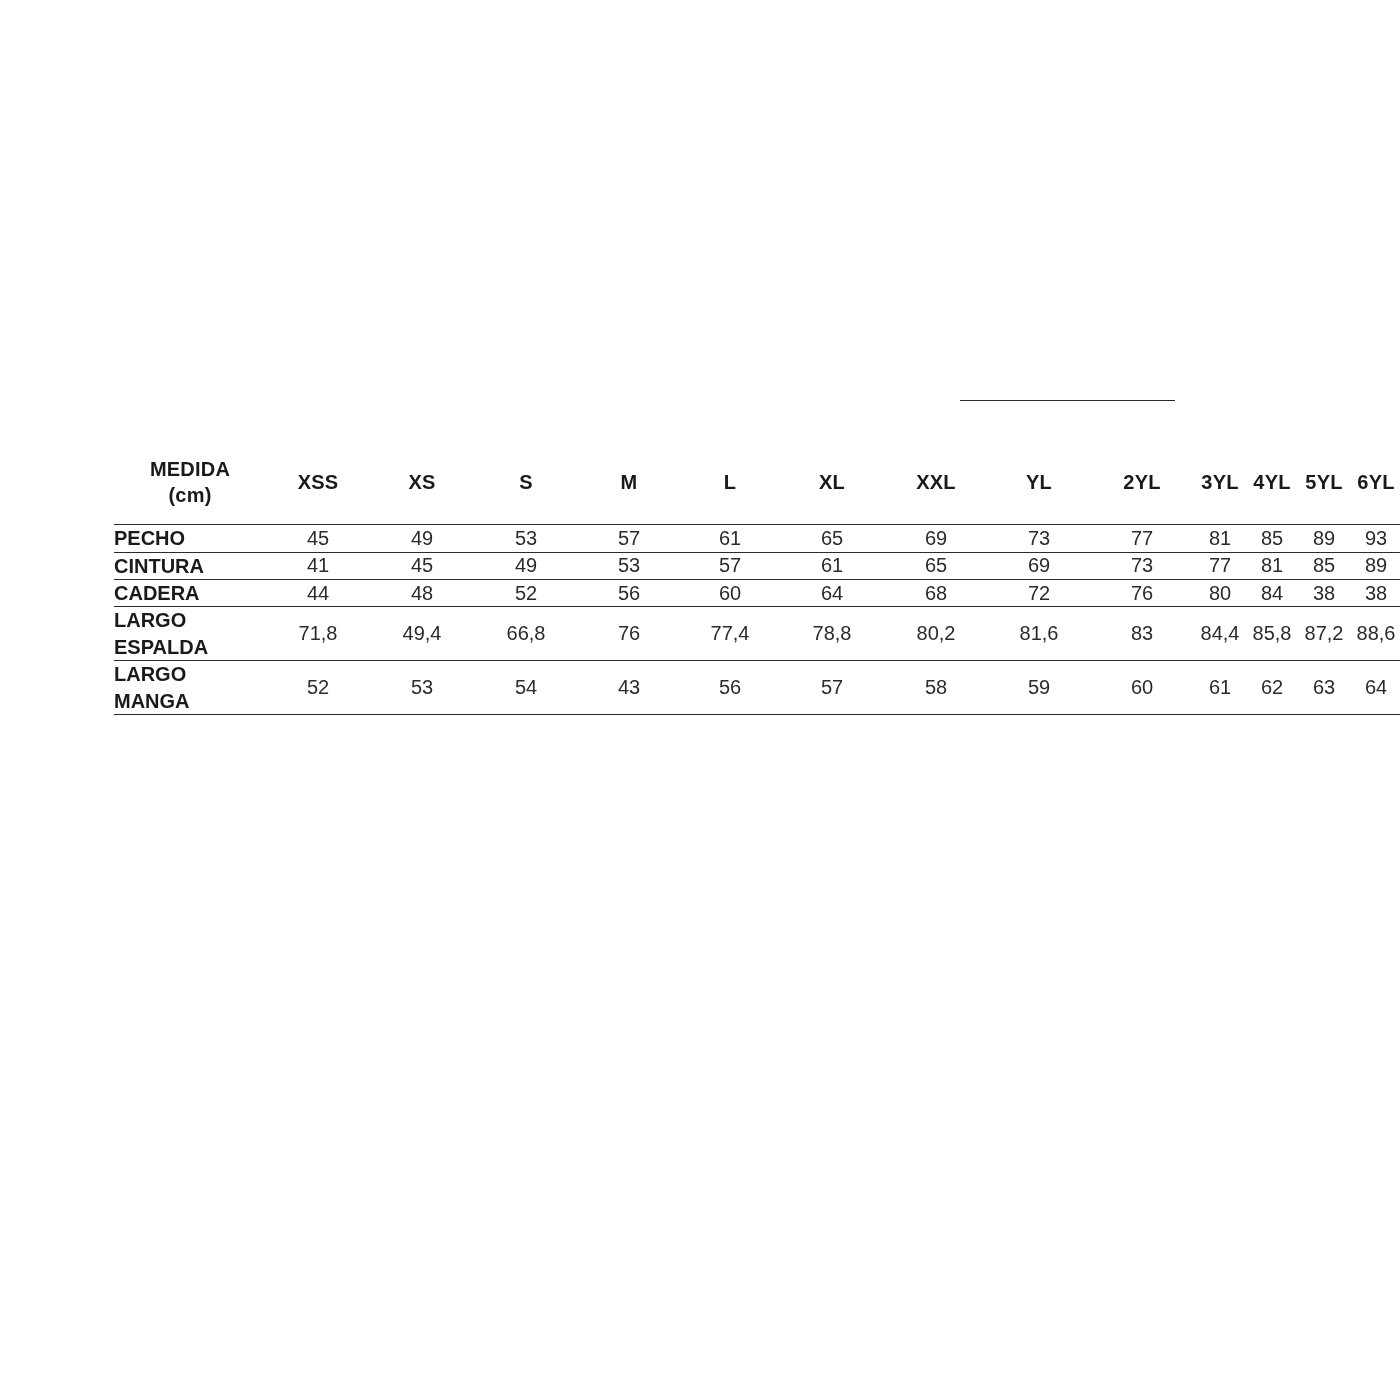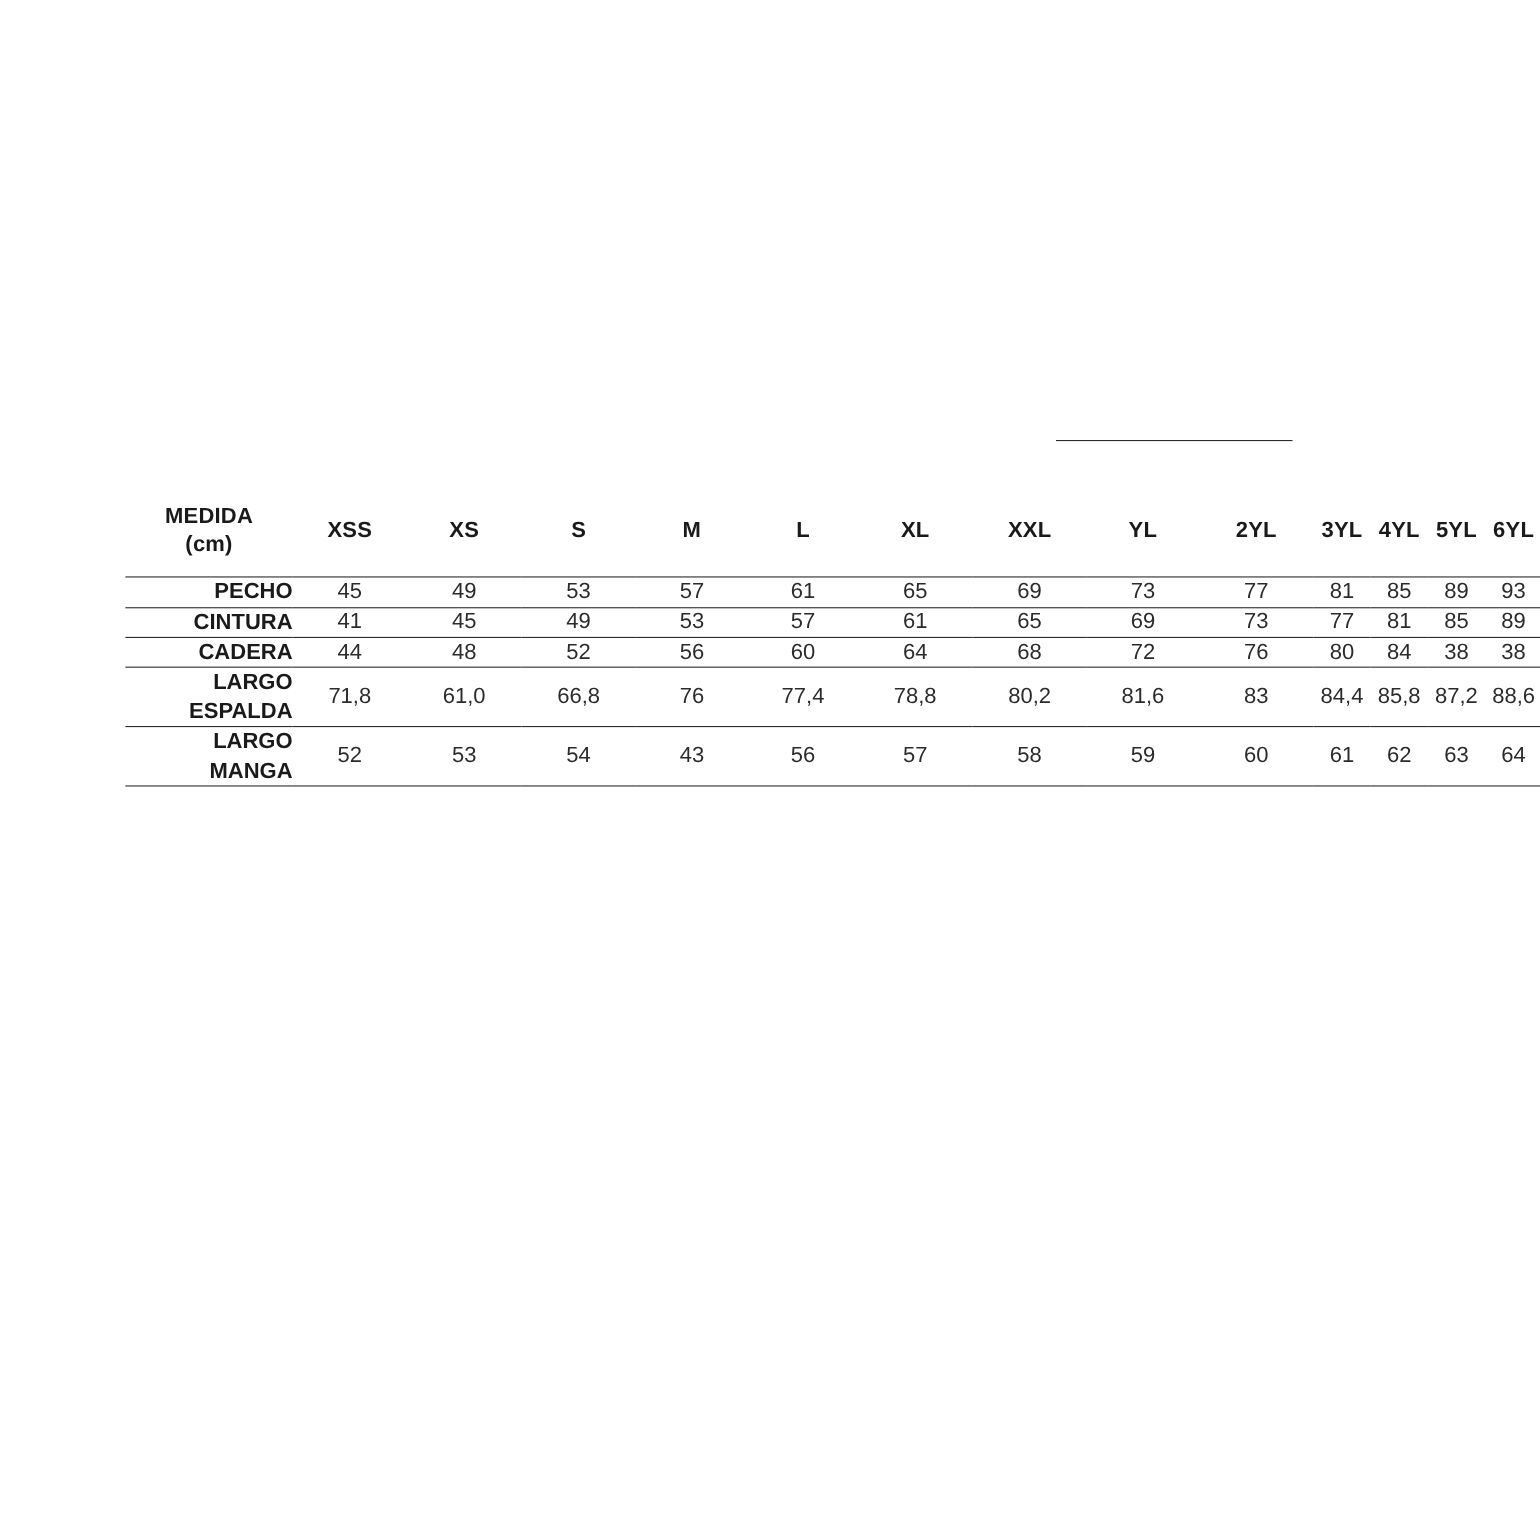--- a/index.html
+++ b/index.html
@@ -58,21 +58,21 @@
 
   th.measure-head {
     text-align: left;
     padding-left: 8px;
     line-height: 1.28;
   }
 
   td.row-label {
     font-size: 20px;
     font-weight: bold;
-    text-align: right;
+    text-align: left;
     padding: 14px 0 14px 8px;
     line-height: 1.32;
   }
 
   td.val {
     font-size: 20px;
     font-weight: normal;
     text-align: center;
     padding: 14px 0;
     color: #2b2b2b;
@@ -186,21 +186,21 @@
         <td class="val">72</td>
         <td class="val">76</td>
         <td class="val">80</td>
         <td class="val">84</td>
         <td class="val">38</td>
         <td class="val">38</td>
       </tr>
       <tr>
         <td class="row-label">LARGO ESPALDA</td>
         <td class="val">71,8</td>
-        <td class="val">61,0</td>
+        <td class="val">49,4</td>
         <td class="val">66,8</td>
         <td class="val">76</td>
         <td class="val">77,4</td>
         <td class="val">78,8</td>
         <td class="val">80,2</td>
         <td class="val">81,6</td>
         <td class="val">83</td>
         <td class="val">84,4</td>
         <td class="val">85,8</td>
         <td class="val">87,2</td>

